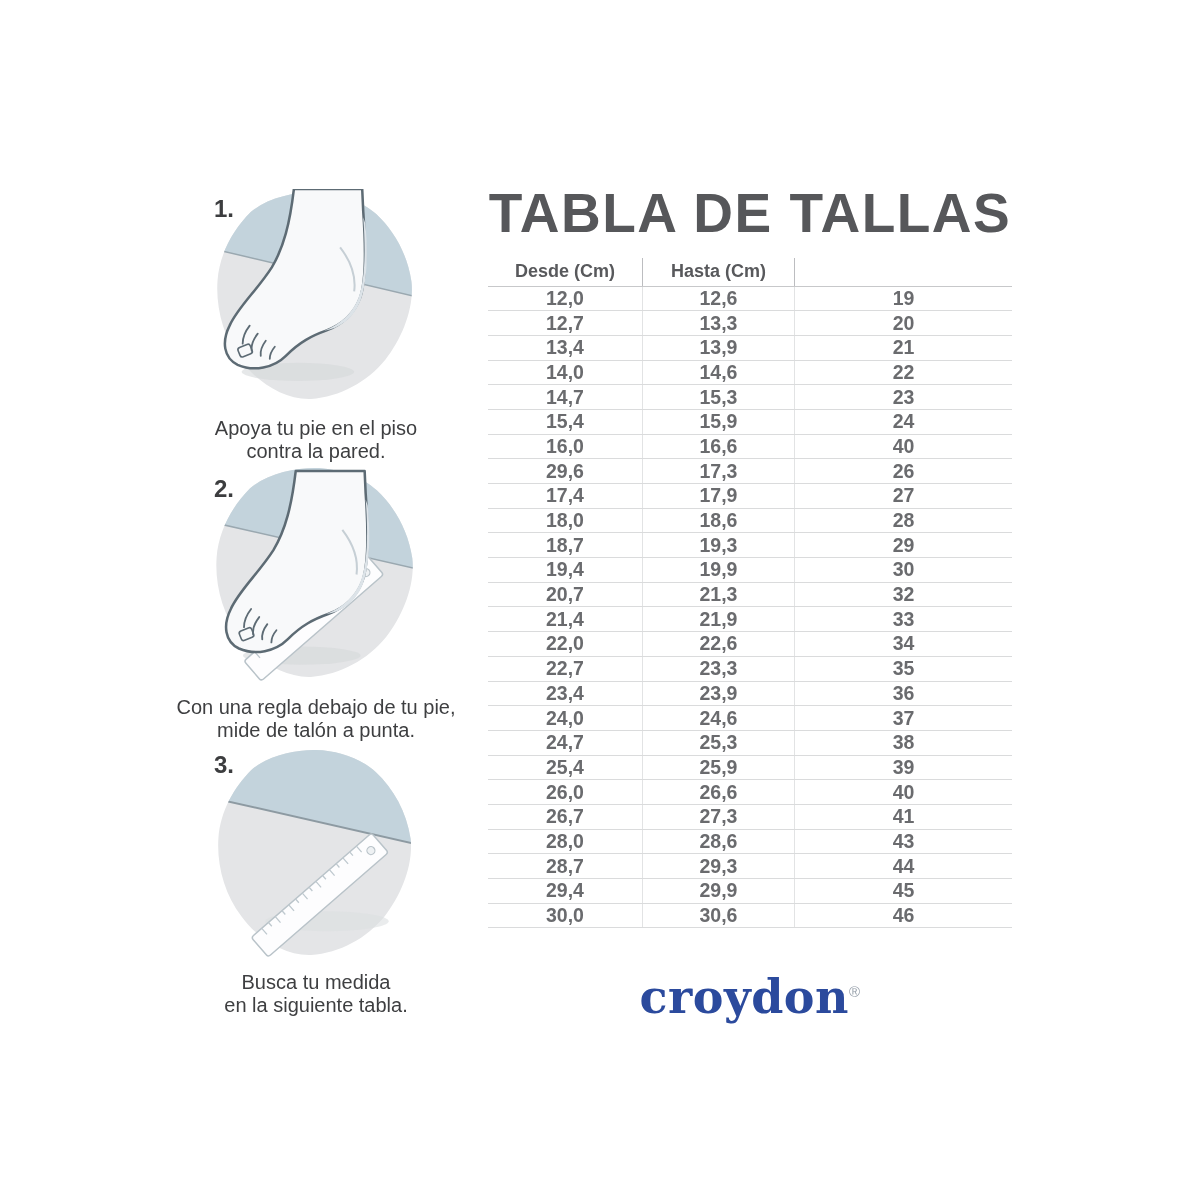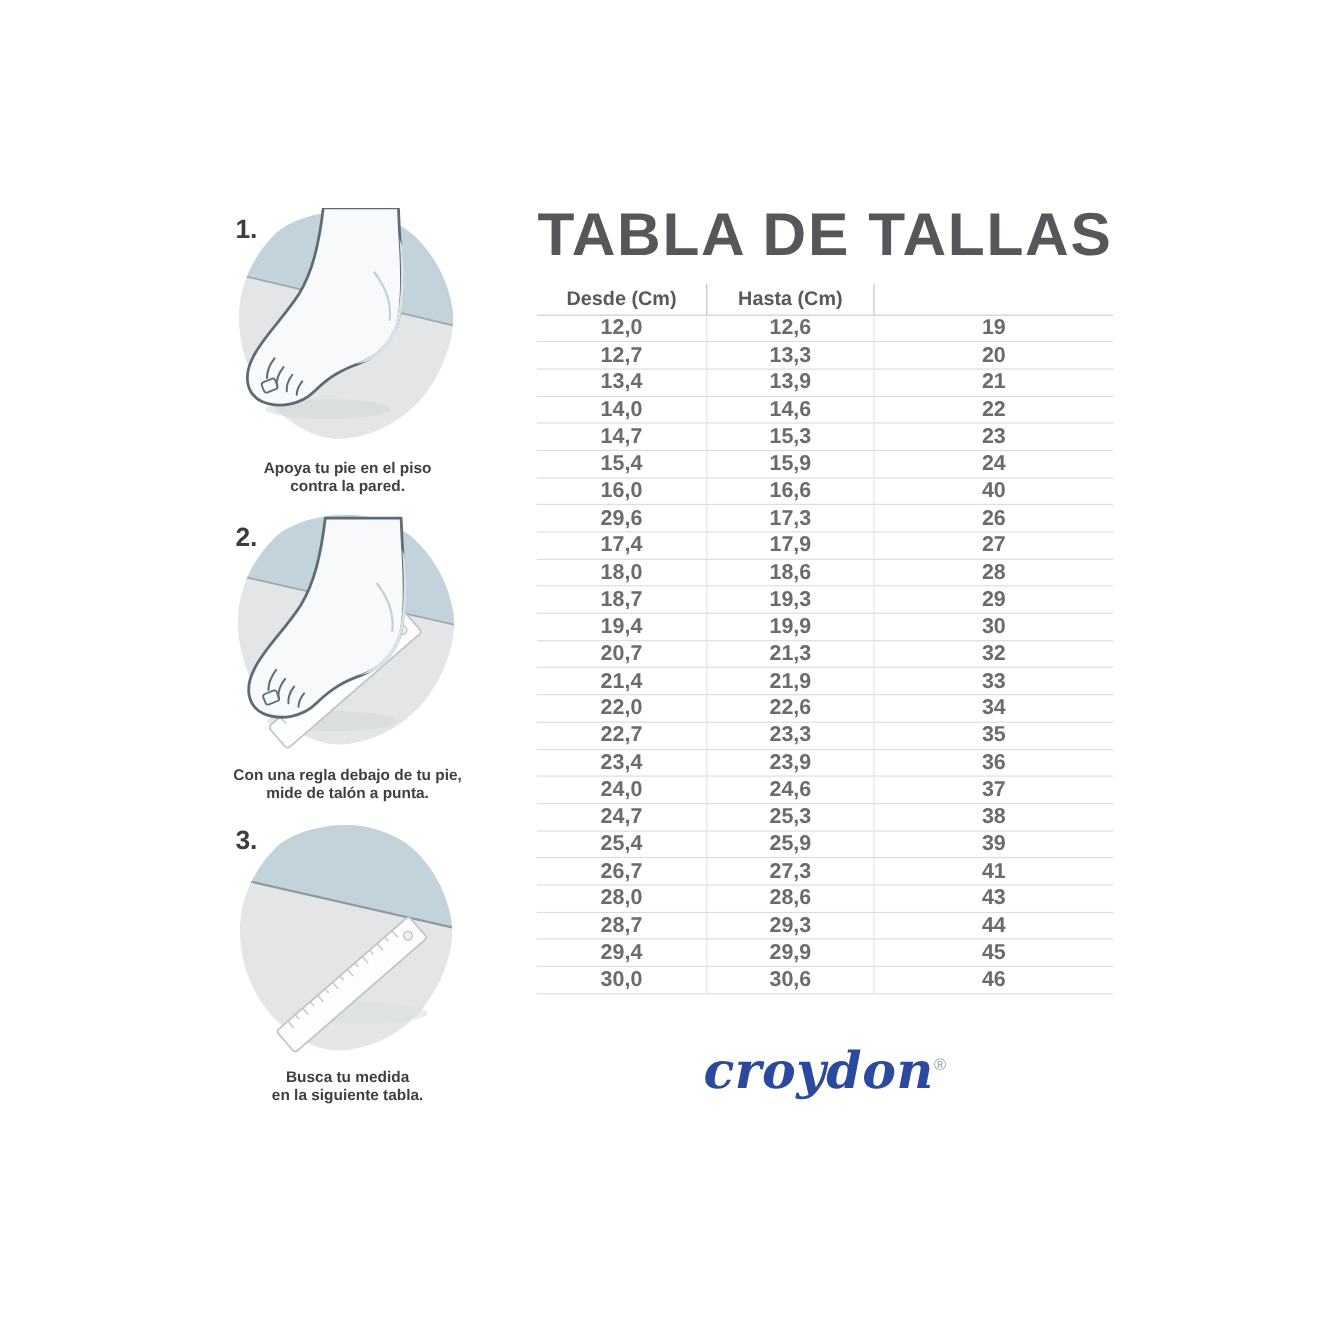--- a/index.html
+++ b/index.html
@@ -12,21 +12,21 @@
   .step-num{position:absolute;font-size:24px;font-weight:800;color:#3c3d3f;}
   #n1{left:64px;top:10px;}
   #n2{left:64px;top:290px;}
   #n3{left:64px;top:566px;}
   .illo{position:absolute;left:58px;width:218px;}
   #i1{top:4px;height:216px;}
   #i2{top:280px;height:220px;}
   #i3{top:562px;height:214px;}
   .caption{
     position:absolute;left:0;width:332px;text-align:center;
-    font-weight:700;font-size:14px;line-height:1.15;color:#3e3f41;
+    font-weight:400;font-size:20px;line-height:1.15;color:#3e3f41;
     white-space:pre-line;
   }
   #c1{top:232px;}
   #c2{top:511px;}
   #c3{top:786px;}
   
   .table-col{position:absolute;left:488px;top:183px;width:524px;}
   .t-title{
     margin:0 0 14px 0;text-align:center;font-size:55px;font-weight:800;
     letter-spacing:1.5px;color:#56575a;line-height:1.1;
@@ -47,21 +47,21 @@
   }
   .t-cell{
     display:flex;align-items:center;justify-content:center;
     font-weight:700;font-size:19.5px;color:#6a6b6e;height:100%;
   }
   .t-cell:nth-child(1),.t-cell:nth-child(2){border-right:1px solid #e2e3e4;}
   
   .logo{
     margin-top:42px;text-align:center;
     font-family:"DejaVu Serif",serif;font-weight:700;
-    font-size:46px;color:#2b4a9d;letter-spacing:0.5px;font-style:italic;
+    font-size:46px;color:#2b4a9d;letter-spacing:0.5px;
   }
   .logo sup{
     font-size:15px;color:#97a0ab;vertical-align:super;
     font-family:"Liberation Sans",sans-serif;font-weight:400;
   }
 </style>
 </head>
 <body>
 
 <svg width="0" height="0" style="position:absolute" aria-hidden="true">
@@ -239,20 +239,25 @@
             <div class="t-cell">24,7</div>
             <div class="t-cell">25,3</div>
             <div class="t-cell">38</div>
           </div>
           <div class="t-row">
             <div class="t-cell">25,4</div>
             <div class="t-cell">25,9</div>
             <div class="t-cell">39</div>
           </div>
           <div class="t-row">
+            <div class="t-cell">26,0</div>
+            <div class="t-cell">26,6</div>
+            <div class="t-cell">40</div>
+          </div>
+          <div class="t-row">
             <div class="t-cell">26,7</div>
             <div class="t-cell">27,3</div>
             <div class="t-cell">41</div>
           </div>
           <div class="t-row">
             <div class="t-cell">28,0</div>
             <div class="t-cell">28,6</div>
             <div class="t-cell">43</div>
           </div>
           <div class="t-row">

